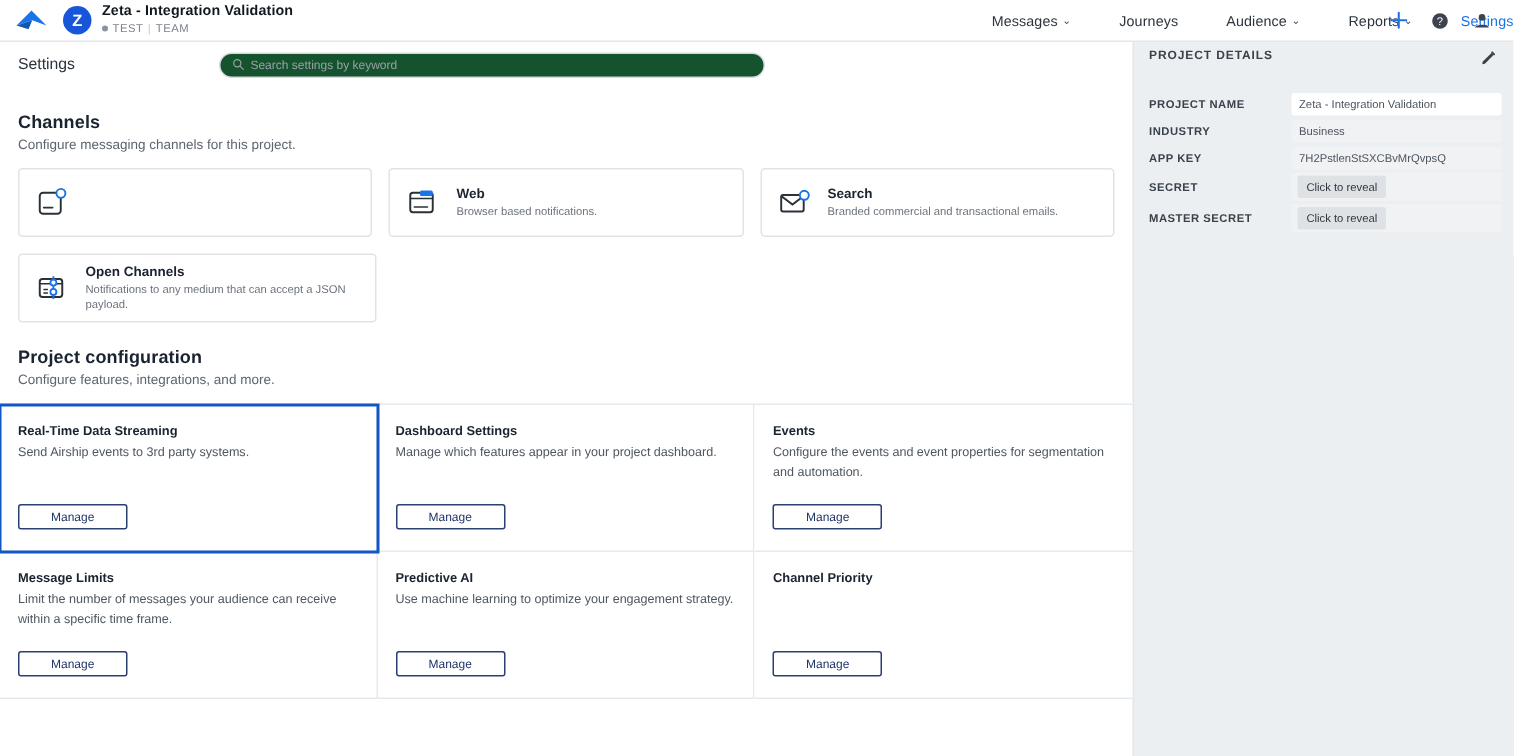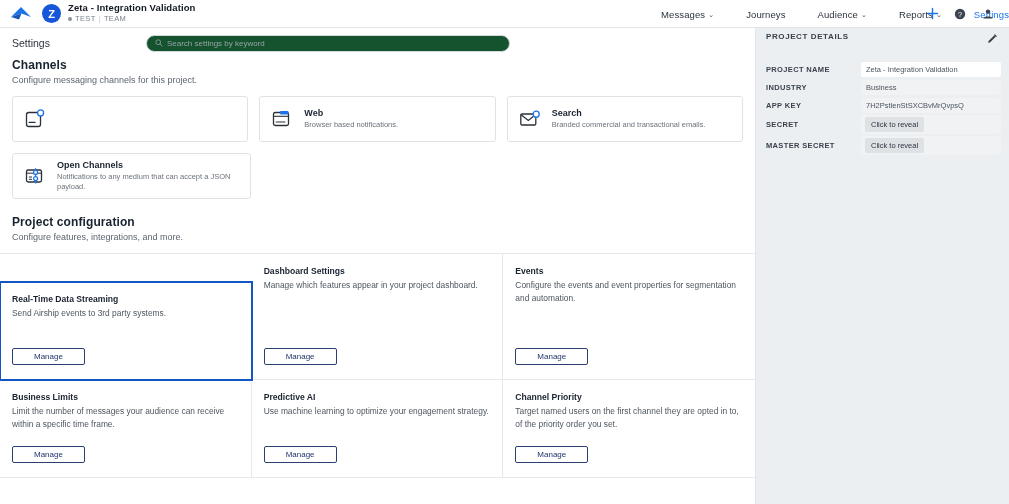--- a/index.html
+++ b/index.html
@@ -94,21 +94,20 @@
     border-bottom: 1px solid #e6e9ec;
     border-right: 1px solid #e6e9ec;
     display: flex; flex-direction: column;
     background: #fff;
   }
   .cfg-cell:nth-child(3n) { border-right: none; }
   .cfg-cell.selected {
     outline: 2px solid #1256c4;
     outline-offset: -1px;
     z-index: 3;
-    margin-top: 28px;
   }
   .cfg-title { font-size: 8.6px; font-weight: bold; color: #1a2330; }
   .cfg-desc { font-size: 8.4px; color: #4f5761; line-height: 1.55; margin-top: 3px; max-width: 230px; }
   .manage-btn {
     margin-top: auto;
     align-self: flex-start;
     border: 1px solid #2b3f73;
     border-radius: 2px;
     background: #fff;
     color: #20356a;
@@ -220,21 +219,21 @@
           <div class="search-box">
             <svg width="8" height="8" viewBox="0 0 10 10" aria-hidden="true">
               <circle cx="4" cy="4" r="3" fill="none" stroke="#9aa1a9" stroke-width="1"></circle>
               <path d="M6.3 6.3 L9 9" stroke="#9aa1a9" stroke-width="1" stroke-linecap="round"></path>
             </svg>
             <span class="search-ph">Search settings by keyword</span>
           </div>
         </div>
       </div>
 
-      <div class="section" style="">
+      <div class="section" style="margin-top:16px;">
         <div class="section-title">Channels</div>
         <div class="section-sub">Configure messaging channels for this project.</div>
 
         <div class="cards-row">
 
           <div class="chan-card">
             <div class="chan-icon">
               <svg width="24" height="24" viewBox="0 0 24 24" aria-hidden="true">
                 <rect x="3.5" y="5.5" width="14" height="14" rx="2.2" fill="none" stroke="#2b3138" stroke-width="1.3"></rect>
                 <path d="M6.2 15.4 H12" stroke="#2b3138" stroke-width="1.3" stroke-linecap="round"></path>
@@ -313,34 +312,33 @@
           <button class="manage-btn">Manage</button>
         </div>
 
         <div class="cfg-cell">
           <div class="cfg-title">Events</div>
           <div class="cfg-desc">Configure the events and event properties for segmentation and automation.</div>
           <button class="manage-btn">Manage</button>
         </div>
 
         <div class="cfg-cell">
-          <div class="cfg-title">Business Limits</div>
+          <div class="cfg-title">Message Limits</div>
           <div class="cfg-desc">Limit the number of messages your audience can receive within a specific time frame.</div>
           <button class="manage-btn">Manage</button>
         </div>
 
         <div class="cfg-cell">
           <div class="cfg-title">Predictive AI</div>
           <div class="cfg-desc">Use machine learning to optimize your engagement strategy.</div>
           <button class="manage-btn">Manage</button>
         </div>
 
         <div class="cfg-cell">
           <div class="cfg-title">Channel Priority</div>
-          <div class="cfg-desc">Target named users on the first channel they are opted in to, of the priority order you set.</div>
           <button class="manage-btn">Manage</button>
         </div>
 
       </div>
     </div>
 
     <div class="panel">
       <div class="panel-head">
         <div class="panel-head-title">PROJECT DETAILS</div>
         <div class="ic">

